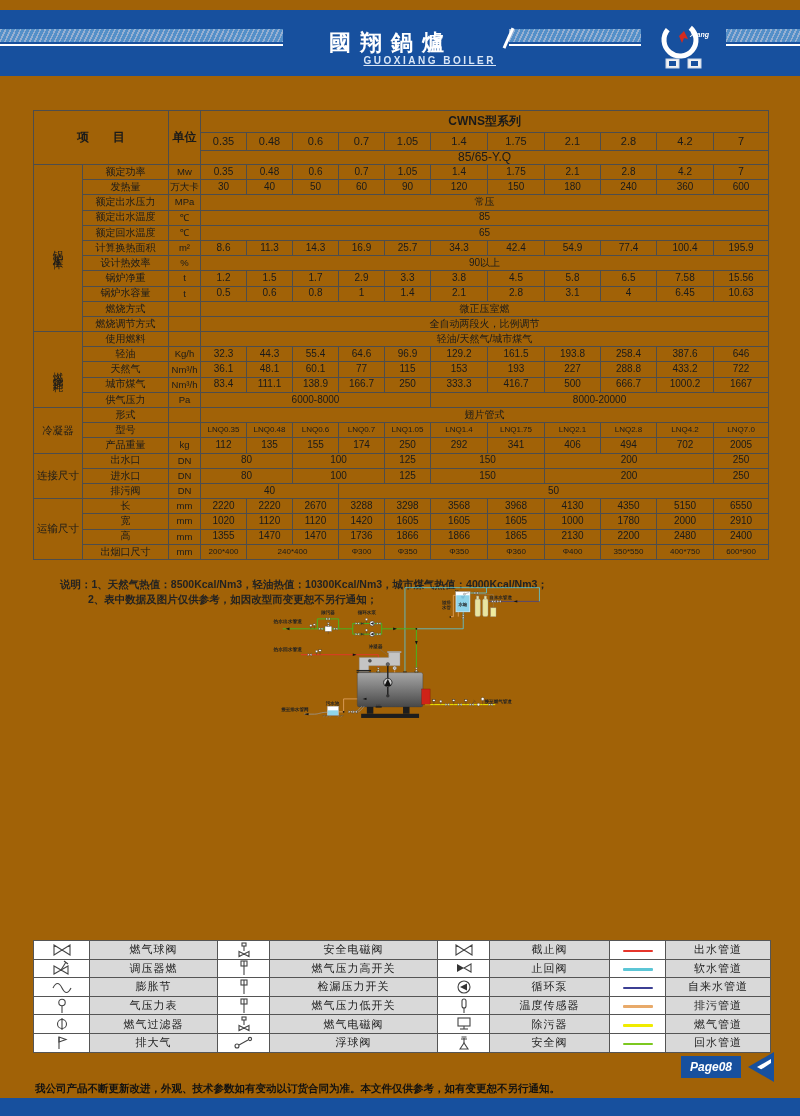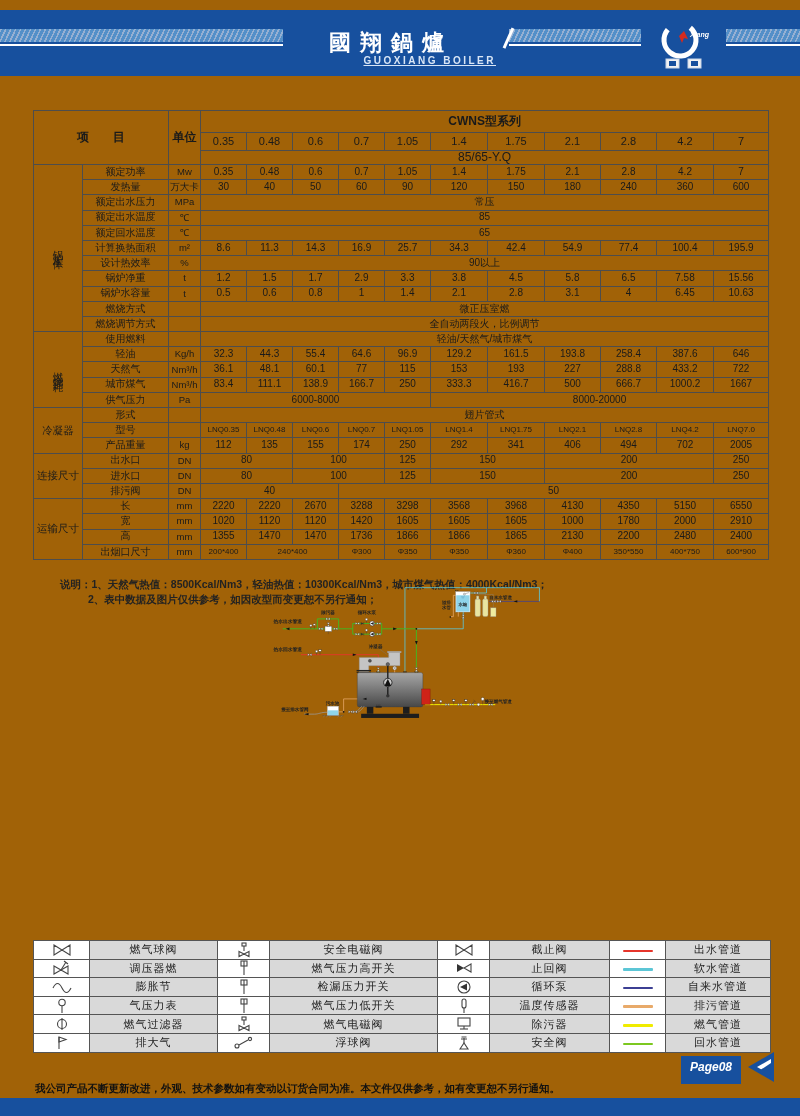--- a/index.html
+++ b/index.html
@@ -42,21 +42,21 @@
   
   table.legend{position:absolute;left:33px;top:940px;width:737px;border-collapse:collapse;table-layout:fixed;
      font-size:11px;color:#222;}
   table.legend td{border:1px solid #555;height:17.6px;text-align:center;vertical-align:middle;padding:0;}
   table.legend td.lbl{background:#d9d9d9;letter-spacing:1px;}
   table.legend td.ic{background:#fff;}
   .swatch{display:inline-block;width:30px;height:2.6px;border-radius:1px;vertical-align:middle;}
   .legend svg{vertical-align:middle;}
 
   
-  .page-btn{position:absolute;left:681px;top:1056px;width:60px;height:28px;background:#17509e;color:#fff;
+  .page-btn{position:absolute;left:681px;top:1056px;width:60px;height:22px;background:#17509e;color:#fff;
      font-size:12px;font-weight:bold;font-style:italic;text-align:center;line-height:22px;}
   .foot-text{position:absolute;left:35px;top:1082px;font-size:10.5px;font-weight:bold;color:#111;}
   .bot-bar{position:absolute;left:0;top:1098px;width:800px;height:18px;background:#17509e;}
 </style>
 </head>
 <body>
 
 <div class="page">
 
   <div class="hdr-band">

